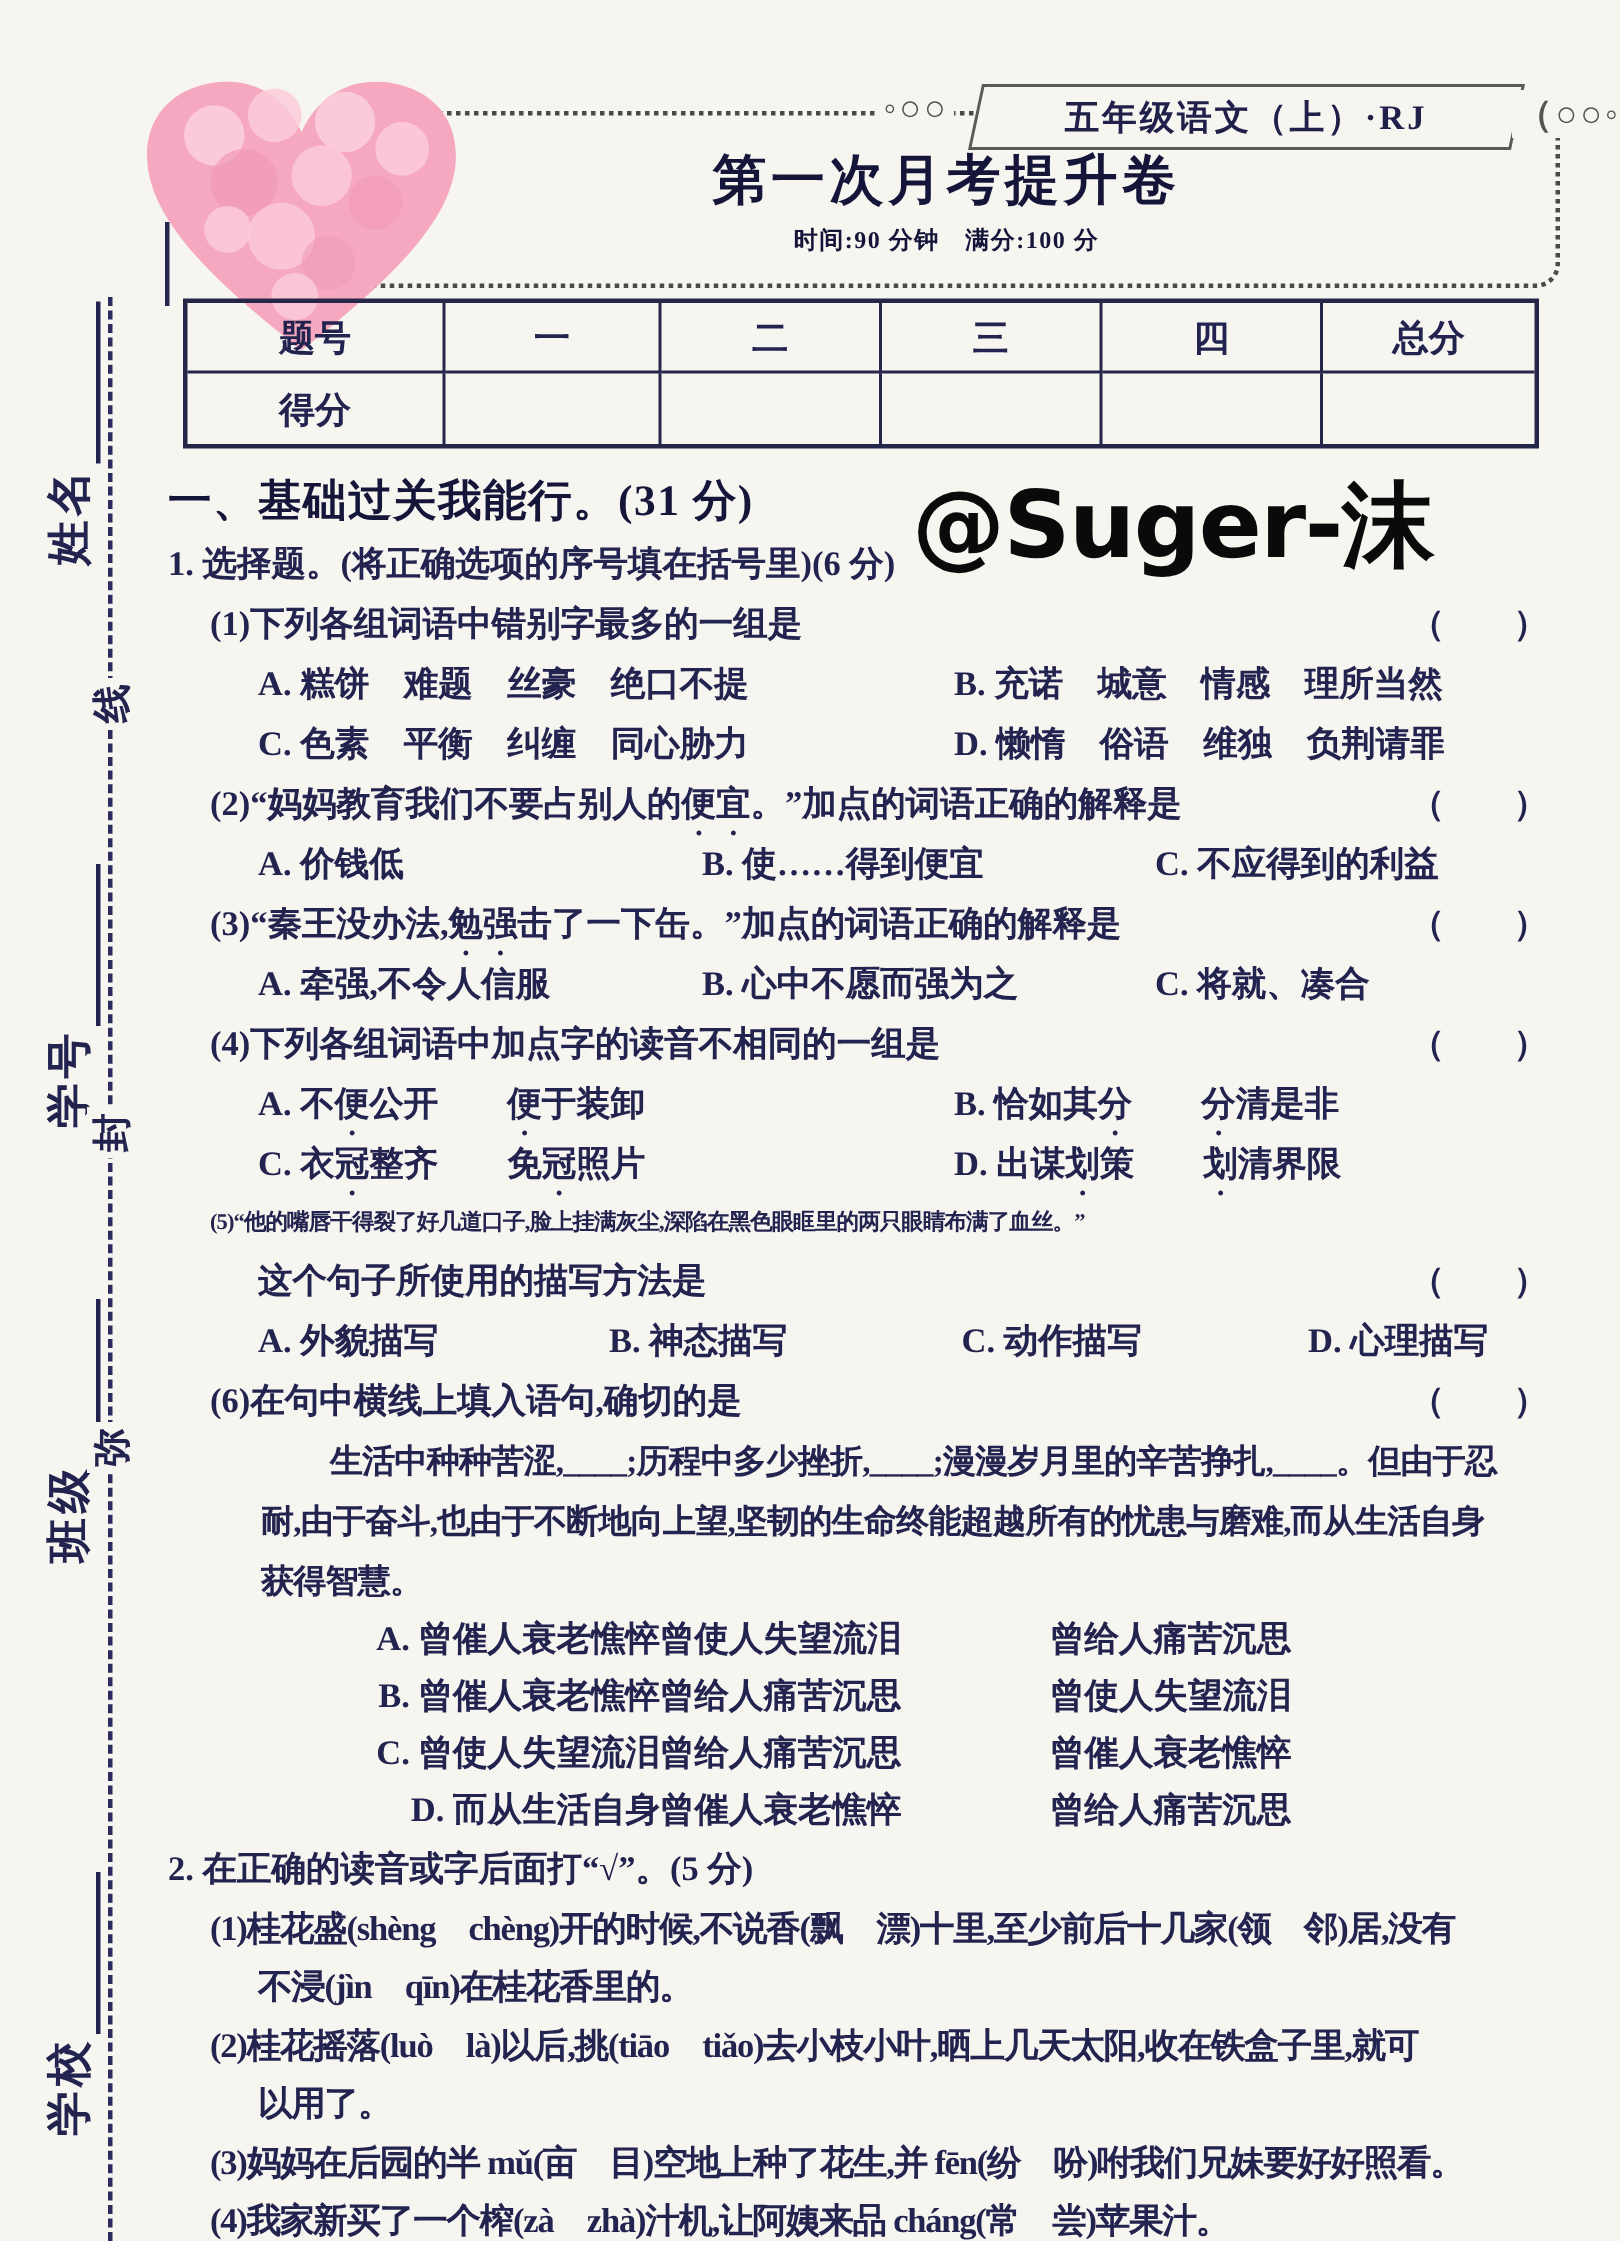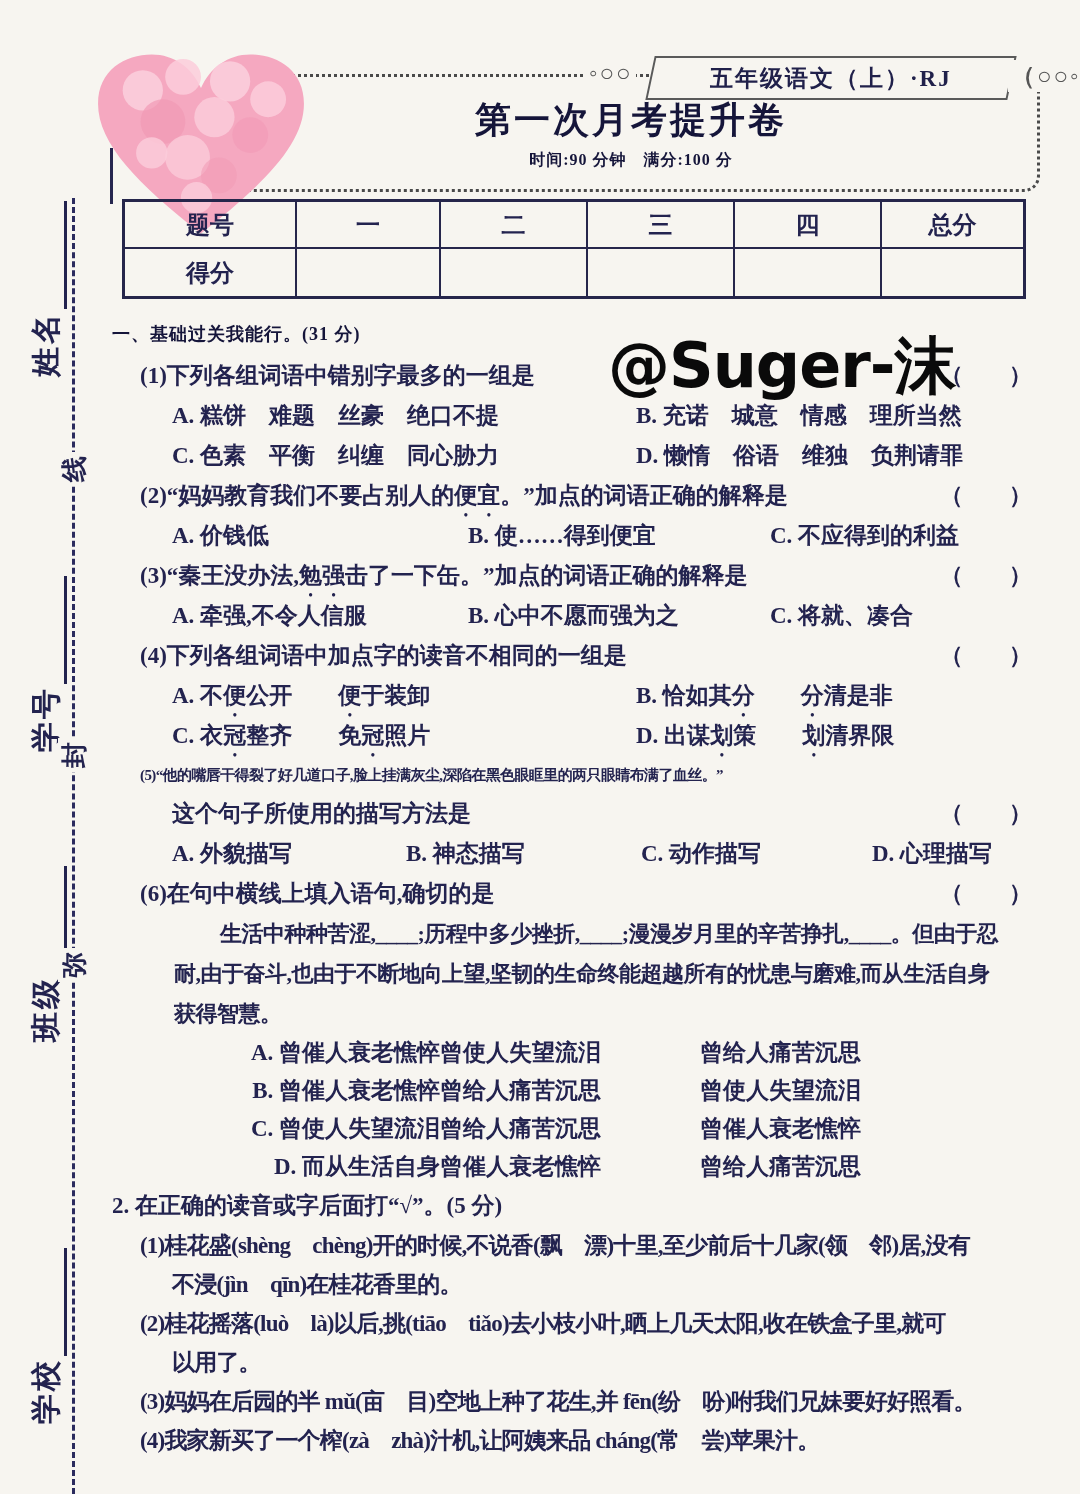--- a/index.html
+++ b/index.html
@@ -23,39 +23,39 @@
        border:2px solid #5a5a5a;transform:skewX(-12deg);display:flex;align-items:center;justify-content:center;}
   .tab-inner{transform:skewX(12deg);font-size:23px;letter-spacing:2px;color:#20204a;}
   .deco{position:absolute;top:60px;font-size:24px;letter-spacing:2px;background:#f7f5f0;padding:0 3px;color:#555;}
   .deco-l{left:586px;} .deco-r{left:1008px;}
   .box-title{position:absolute;left:228px;top:96px;width:806px;text-align:center;
              font-size:36px;font-weight:800;letter-spacing:3px;color:#15153a;}
   .box-meta{position:absolute;left:228px;top:150px;width:806px;text-align:center;
             font-size:16px;letter-spacing:1px;color:#15153a;}
   .heart{position:absolute;left:82px;top:50px;width:238px;height:188px;}
   .mark-line{position:absolute;left:110px;top:148px;height:56px;border-left:3px solid #26264f;}
-  .watermark{position:absolute;left:608px;top:324px;font-size:62px;font-weight:800;color:#0a0a0a;
+  .watermark{position:absolute;left:608px;top:308px;font-size:62px;font-weight:800;color:#0a0a0a;
              font-family:"DejaVu Sans",sans-serif;letter-spacing:-1px;white-space:nowrap;}
 
   
   .score{position:absolute;left:110px;top:199px;width:898px;height:94px;
          display:grid;grid-template-columns:172px 144px 147px 147px 147px 1fr;
          grid-template-rows:1fr 1fr;border:3px solid #26264b;background:transparent;margin-left:12px;}
   .score .cell{border-right:2.5px solid #26264b;border-bottom:2.5px solid #26264b;
                display:flex;align-items:center;justify-content:center;font-size:24px;}
   .score .cell:nth-child(6n){border-right:none;}
   .score .cell:nth-child(n+7){border-bottom:none;}
 
   
   .content{position:absolute;left:112px;top:312px;width:922px;}
   .ln{position:relative;height:40px;line-height:40px;font-size:23px;white-space:nowrap;}
   .h44{height:44px;line-height:44px;}
   .h38{height:38px;line-height:38px;}
   .h39{height:39px;line-height:39px;}
-  .heading{font-size:18px;font-weight:800;letter-spacing:1px;color:#15153a;}
+  .heading{font-size:29px;font-weight:800;letter-spacing:1px;color:#15153a;}
   .indent1{padding-left:28px;} .indent2{padding-left:60px;}
   .row{display:flex;} .row > span{flex:none;}
   .c464{width:464px;} .c296{width:296px;} .c302{width:302px;}
   .c234{width:234px;} .c235{width:235px;} .c231{width:231px;}
   .c268{width:268px;text-align:right;} .c260{width:260px;}
   .paren{position:absolute;right:2px;top:0;}
   .emdot{-webkit-text-emphasis:filled dot currentColor;-webkit-text-emphasis-position:under right;
          text-emphasis:filled dot currentColor;text-emphasis-position:under right;}
   .tight{font-size:15px;letter-spacing:-0.6px;}
   .para{font-size:22px;letter-spacing:-0.5px;padding-left:62px;}
@@ -128,20 +128,21 @@
     <div class="cell"></div>
     <div class="cell"></div>
     <div class="cell"></div>
     <div class="cell"></div>
   </div>
 
   <div class="content">
 
     <div class="ln h44 heading">一、基础过关我能行。(31 分)</div>
 
+    <div class="ln">1. 选择题。(将正确选项的序号填在括号里)(6 分)</div>
 
     <div class="ln indent1">
       <span>(1)下列各组词语中错别字最多的一组是</span>
       <span class="paren">（　　）</span>
     </div>
     <div class="ln indent2 row">
       <span class="c464">A. 糕饼　难题　丝豪　绝口不提</span>
       <span>B. 充诺　城意　情感　理所当然</span>
     </div>
     <div class="ln indent2 row">

